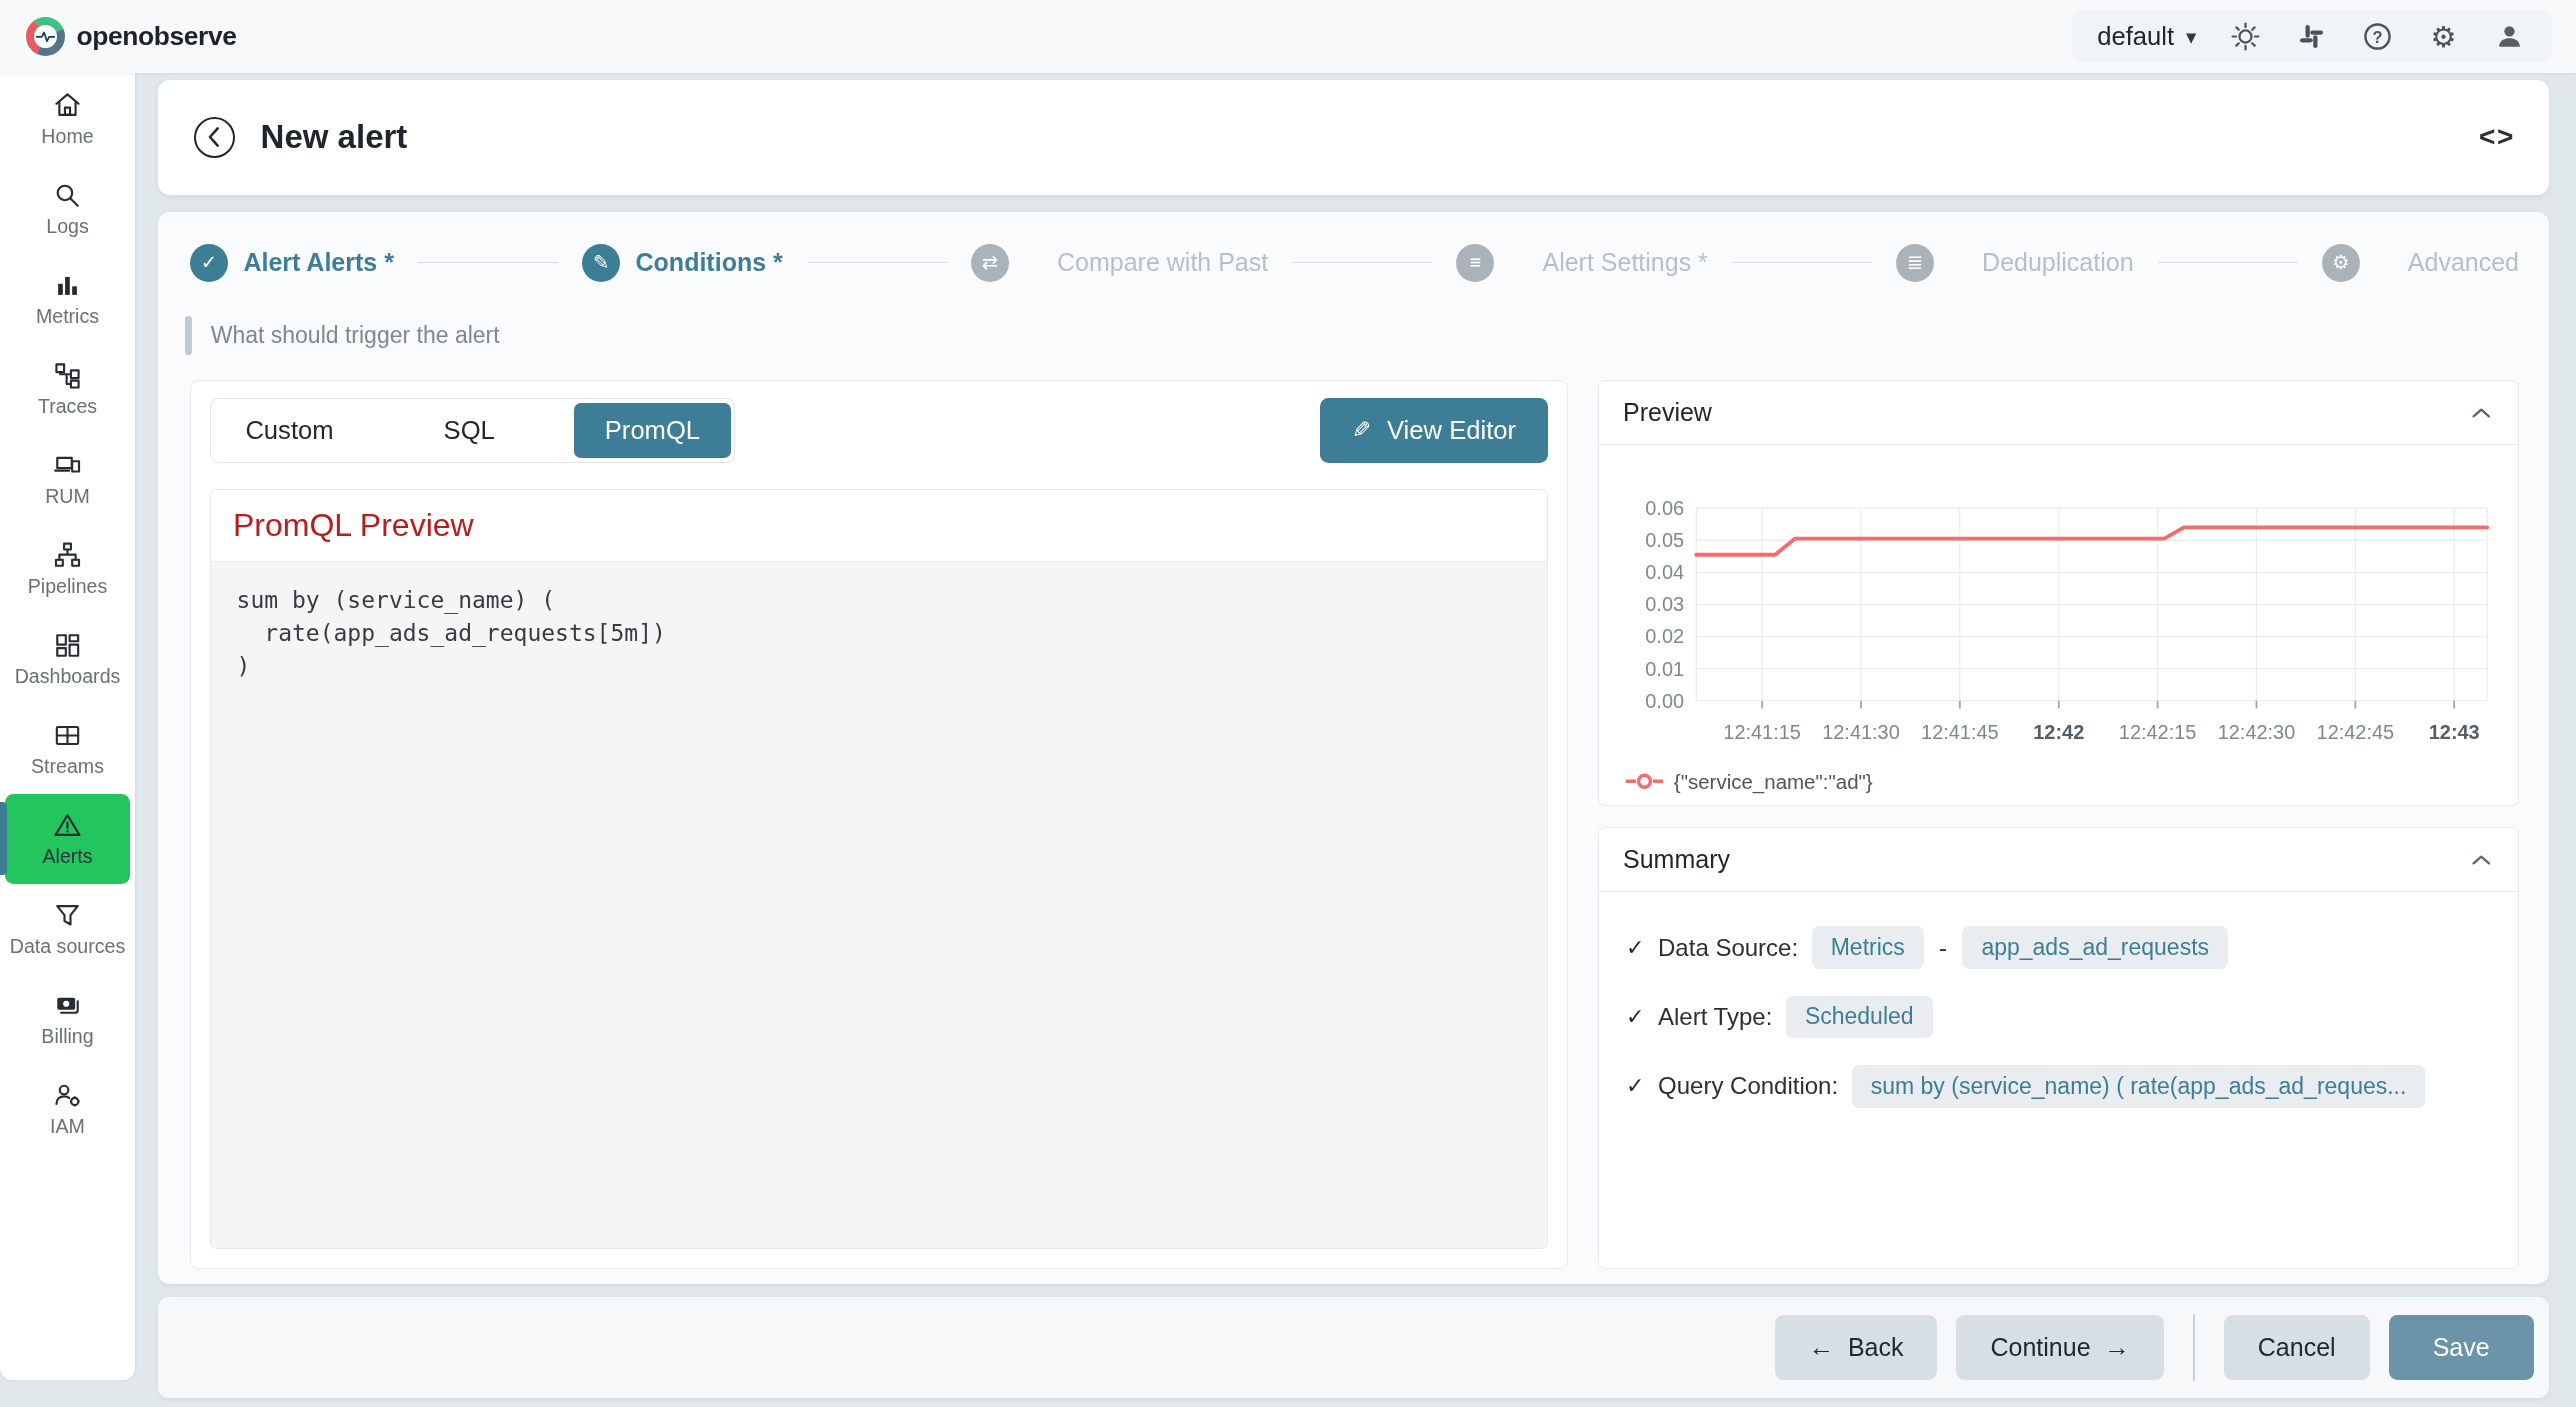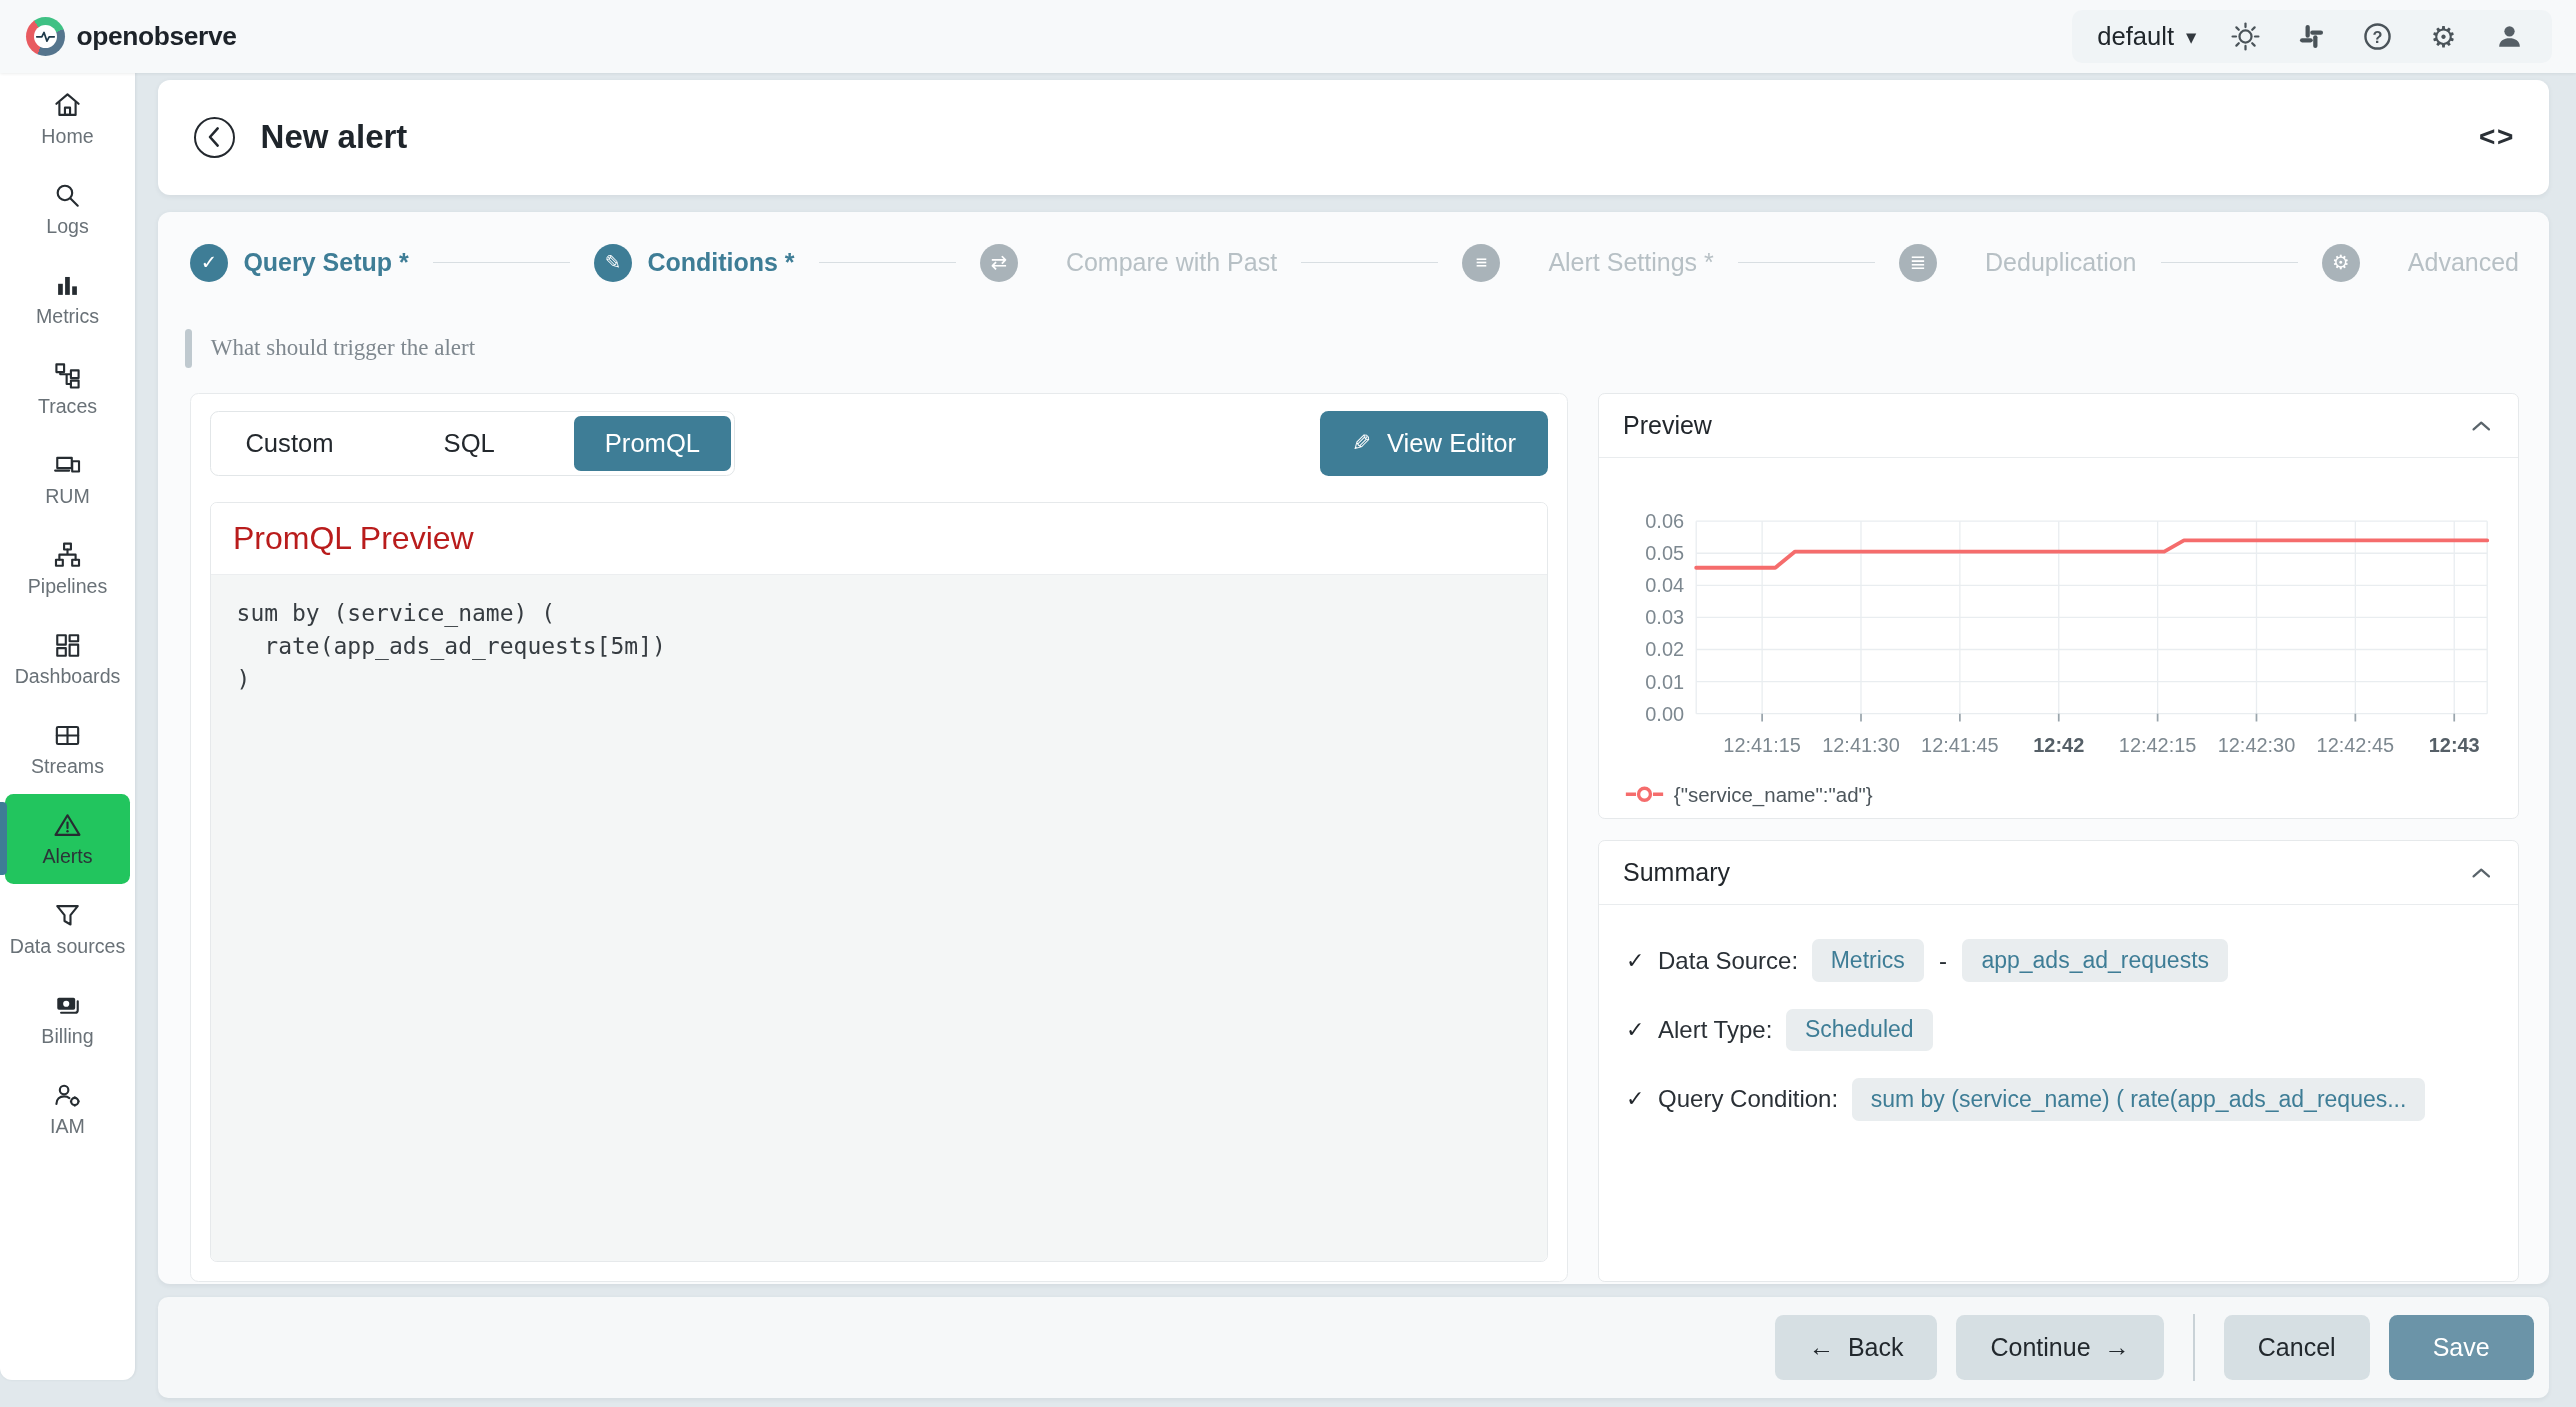--- a/index.html
+++ b/index.html
@@ -88,21 +88,21 @@
     justify-content:center; color:#fff; font-size:19.6px; flex:0 0 auto;
   }
   .step.done .step-circle, .step.active .step-circle { background:#3e7d96; }
   .step.pending .step-circle { background:#a9b3b9; }
   .step-label { margin-left:15.4px; font-size:25px; }
   .step.done .step-label, .step.active .step-label { color:#3e7d96; font-weight:600; }
   .step.pending .step-label { color:#b7c0c5;margin-left:48px; }
   .step-line { flex:1 1 auto; height:1.7px; background:#d8dee2; margin:0 24px; }
 
   
-  .hint-row { display:flex; align-items:center; margin-top:36px; flex:0 0 auto;font-family:Liberation Serif, serif; }
+  .hint-row { display:flex; align-items:center; margin-top:23px; flex:0 0 auto; }
   .hint-bar { width:6.8px; height:39px; border-radius:4.3px; background:#bfc9cf; margin-left:-5.1px; }
   .hint-text { margin-left:19px; font-size:23px; color:#7f888f; }
 
   
   .content-row { display:flex; gap:30px; margin-top:25.6px; height:889px; flex:0 0 auto; }
 
   .cond-panel {
     width:1378px; background:#fff; border:0.9px solid #e7eaec; border-radius:8.5px;
     padding:17px 19px 19px 19px; display:flex; flex-direction:column;
   }
@@ -388,21 +388,21 @@
     </div>
     <div class="page-title">New alert</div>
     <div class="code-toggle">&lt;&gt;</div>
   </div>
 
   <div class="big-card">
 
     <div class="stepper" id="stepper">
         <div class="step done">
           <span class="step-circle">✓</span>
-          <span class="step-label">Query Setup *</span>
+          <span class="step-label">Alert Alerts *</span>
         </div>
         <div class="step-line"></div>
         <div class="step active">
           <span class="step-circle">✎</span>
           <span class="step-label">Conditions *</span>
         </div>
         <div class="step-line"></div>
         <div class="step pending">
           <span class="step-circle">⇄</span>
           <span class="step-label">Compare with Past</span>

